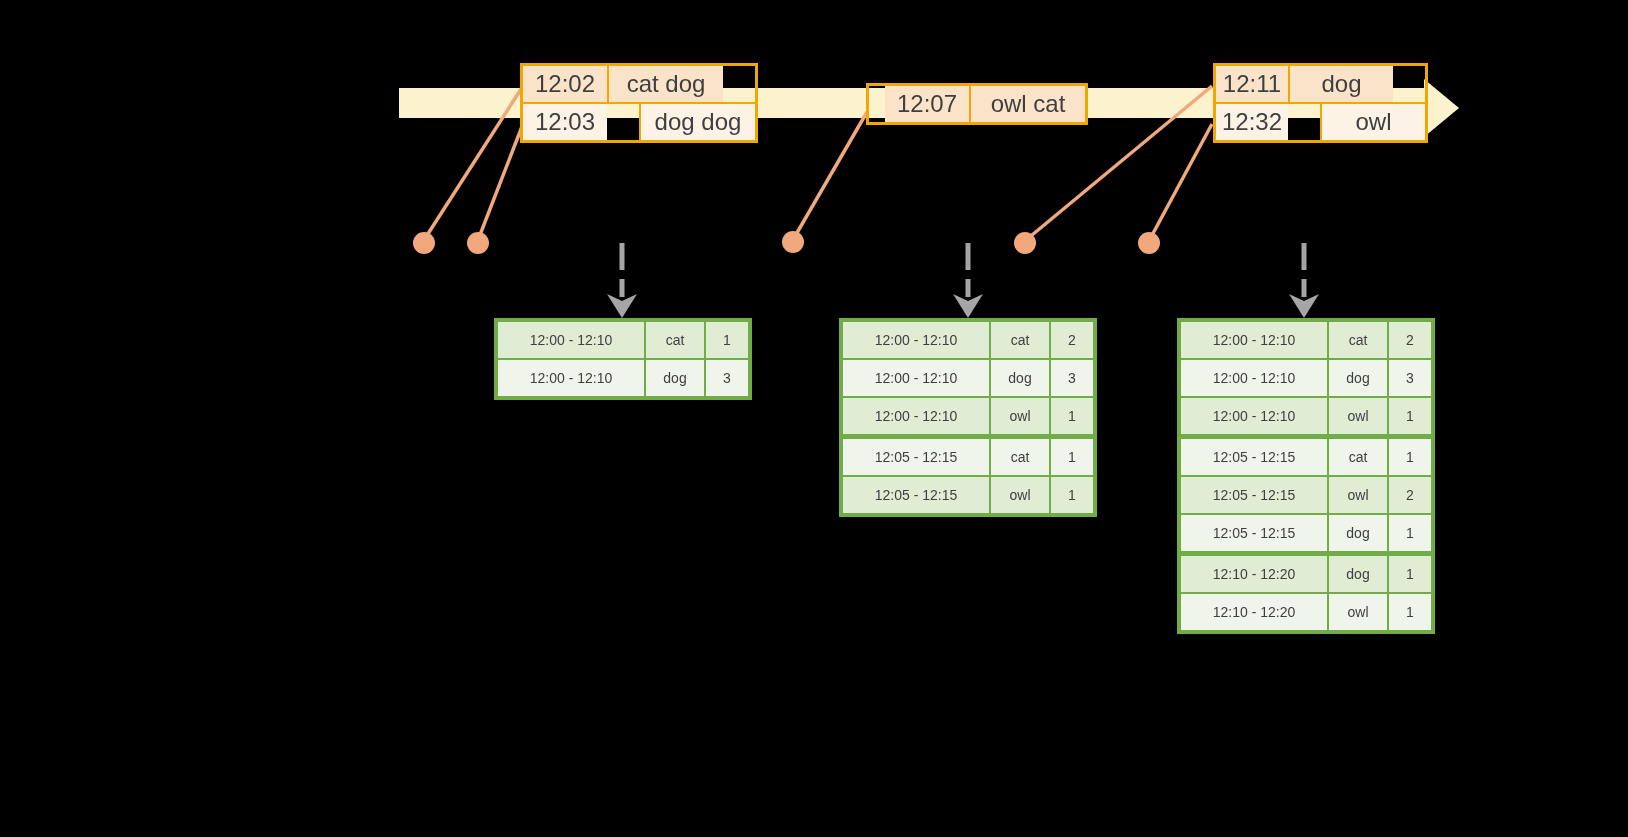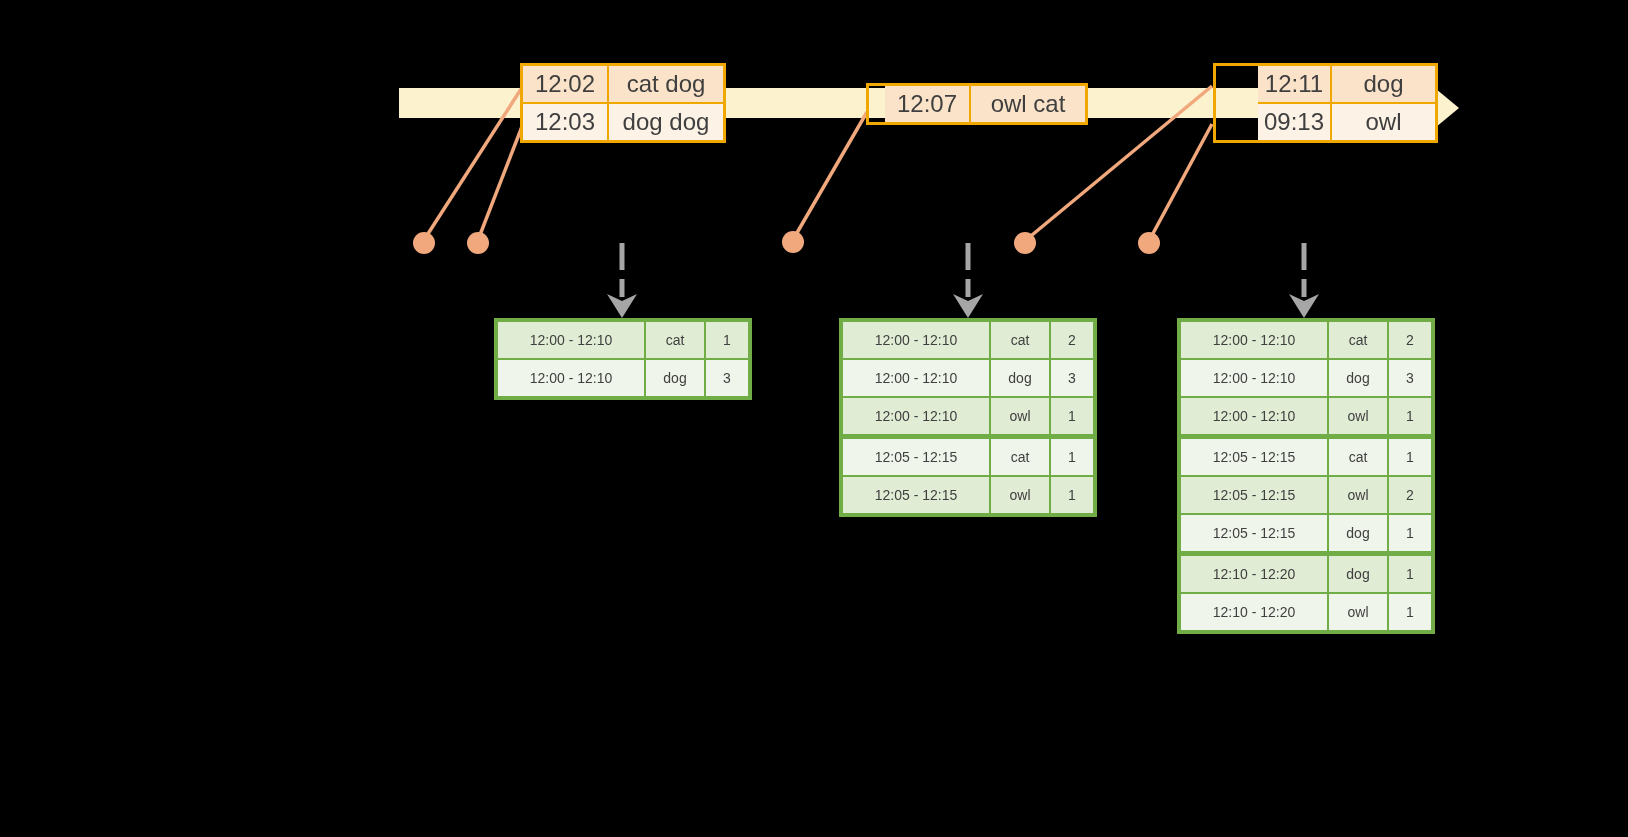--- a/index.html
+++ b/index.html
@@ -10,21 +10,21 @@
   }
   html,body{margin:0;padding:0;background:var(--background);}
   #canvas{position:relative;width:1628px;height:837px;background:var(--background);
           overflow:hidden;font-family:"Liberation Sans",sans-serif;color:var(--text);}
   #overlay{position:absolute;left:0;top:0;z-index:1;pointer-events:none;}
 
   
   .etable{position:absolute;z-index:2;border:3px solid var(--gold);
           display:flex;flex-direction:column;font-size:24px;}
   .erow{display:flex;}
-  .erow + .erow{border-top:2px solid var(--gold);}
+  .erow + .erow{border-top:2px solid var(--gold);gap:32px;}
   .ecell{height:36px;display:flex;align-items:center;justify-content:center;}
   .ecell.time{width:84px;}
   .ecell.words{width:114px;border-left:2px solid var(--gold);}
   .etable.narrow .ecell.time{width:72px;}
   .etable.narrow .ecell.words{width:103px;}
   .peach-dark .ecell{background:var(--peach_dark);}
   .peach-light .ecell{background:var(--peach_light);}
 
   
   .gtable{position:absolute;z-index:2;border:4px solid var(--green);
@@ -80,27 +80,27 @@
     </div>
   </div>
 
   <div class="etable" style="left:866px;top:83px;padding-left:16px;">
     <div class="erow peach-dark">
       <div class="ecell time">12:07</div>
       <div class="ecell words">owl cat</div>
     </div>
   </div>
 
-  <div class="etable narrow" style="left:1213px;top:63px;padding-left:42px;">
+  <div class="etable narrow" style="left:1213px;top:63px;">
     <div class="erow peach-dark">
       <div class="ecell time">12:11</div>
       <div class="ecell words">dog</div>
     </div>
     <div class="erow peach-light">
-      <div class="ecell time">09:13</div>
+      <div class="ecell time">12:32</div>
       <div class="ecell words">owl</div>
     </div>
   </div>
 
   <div class="gtable" style="left:494px;top:318px;">
     <div class="grow green-dark">
       <div class="gcell window">12:00 - 12:10</div>
       <div class="gcell word">cat</div>
       <div class="gcell count">1</div>
     </div>

